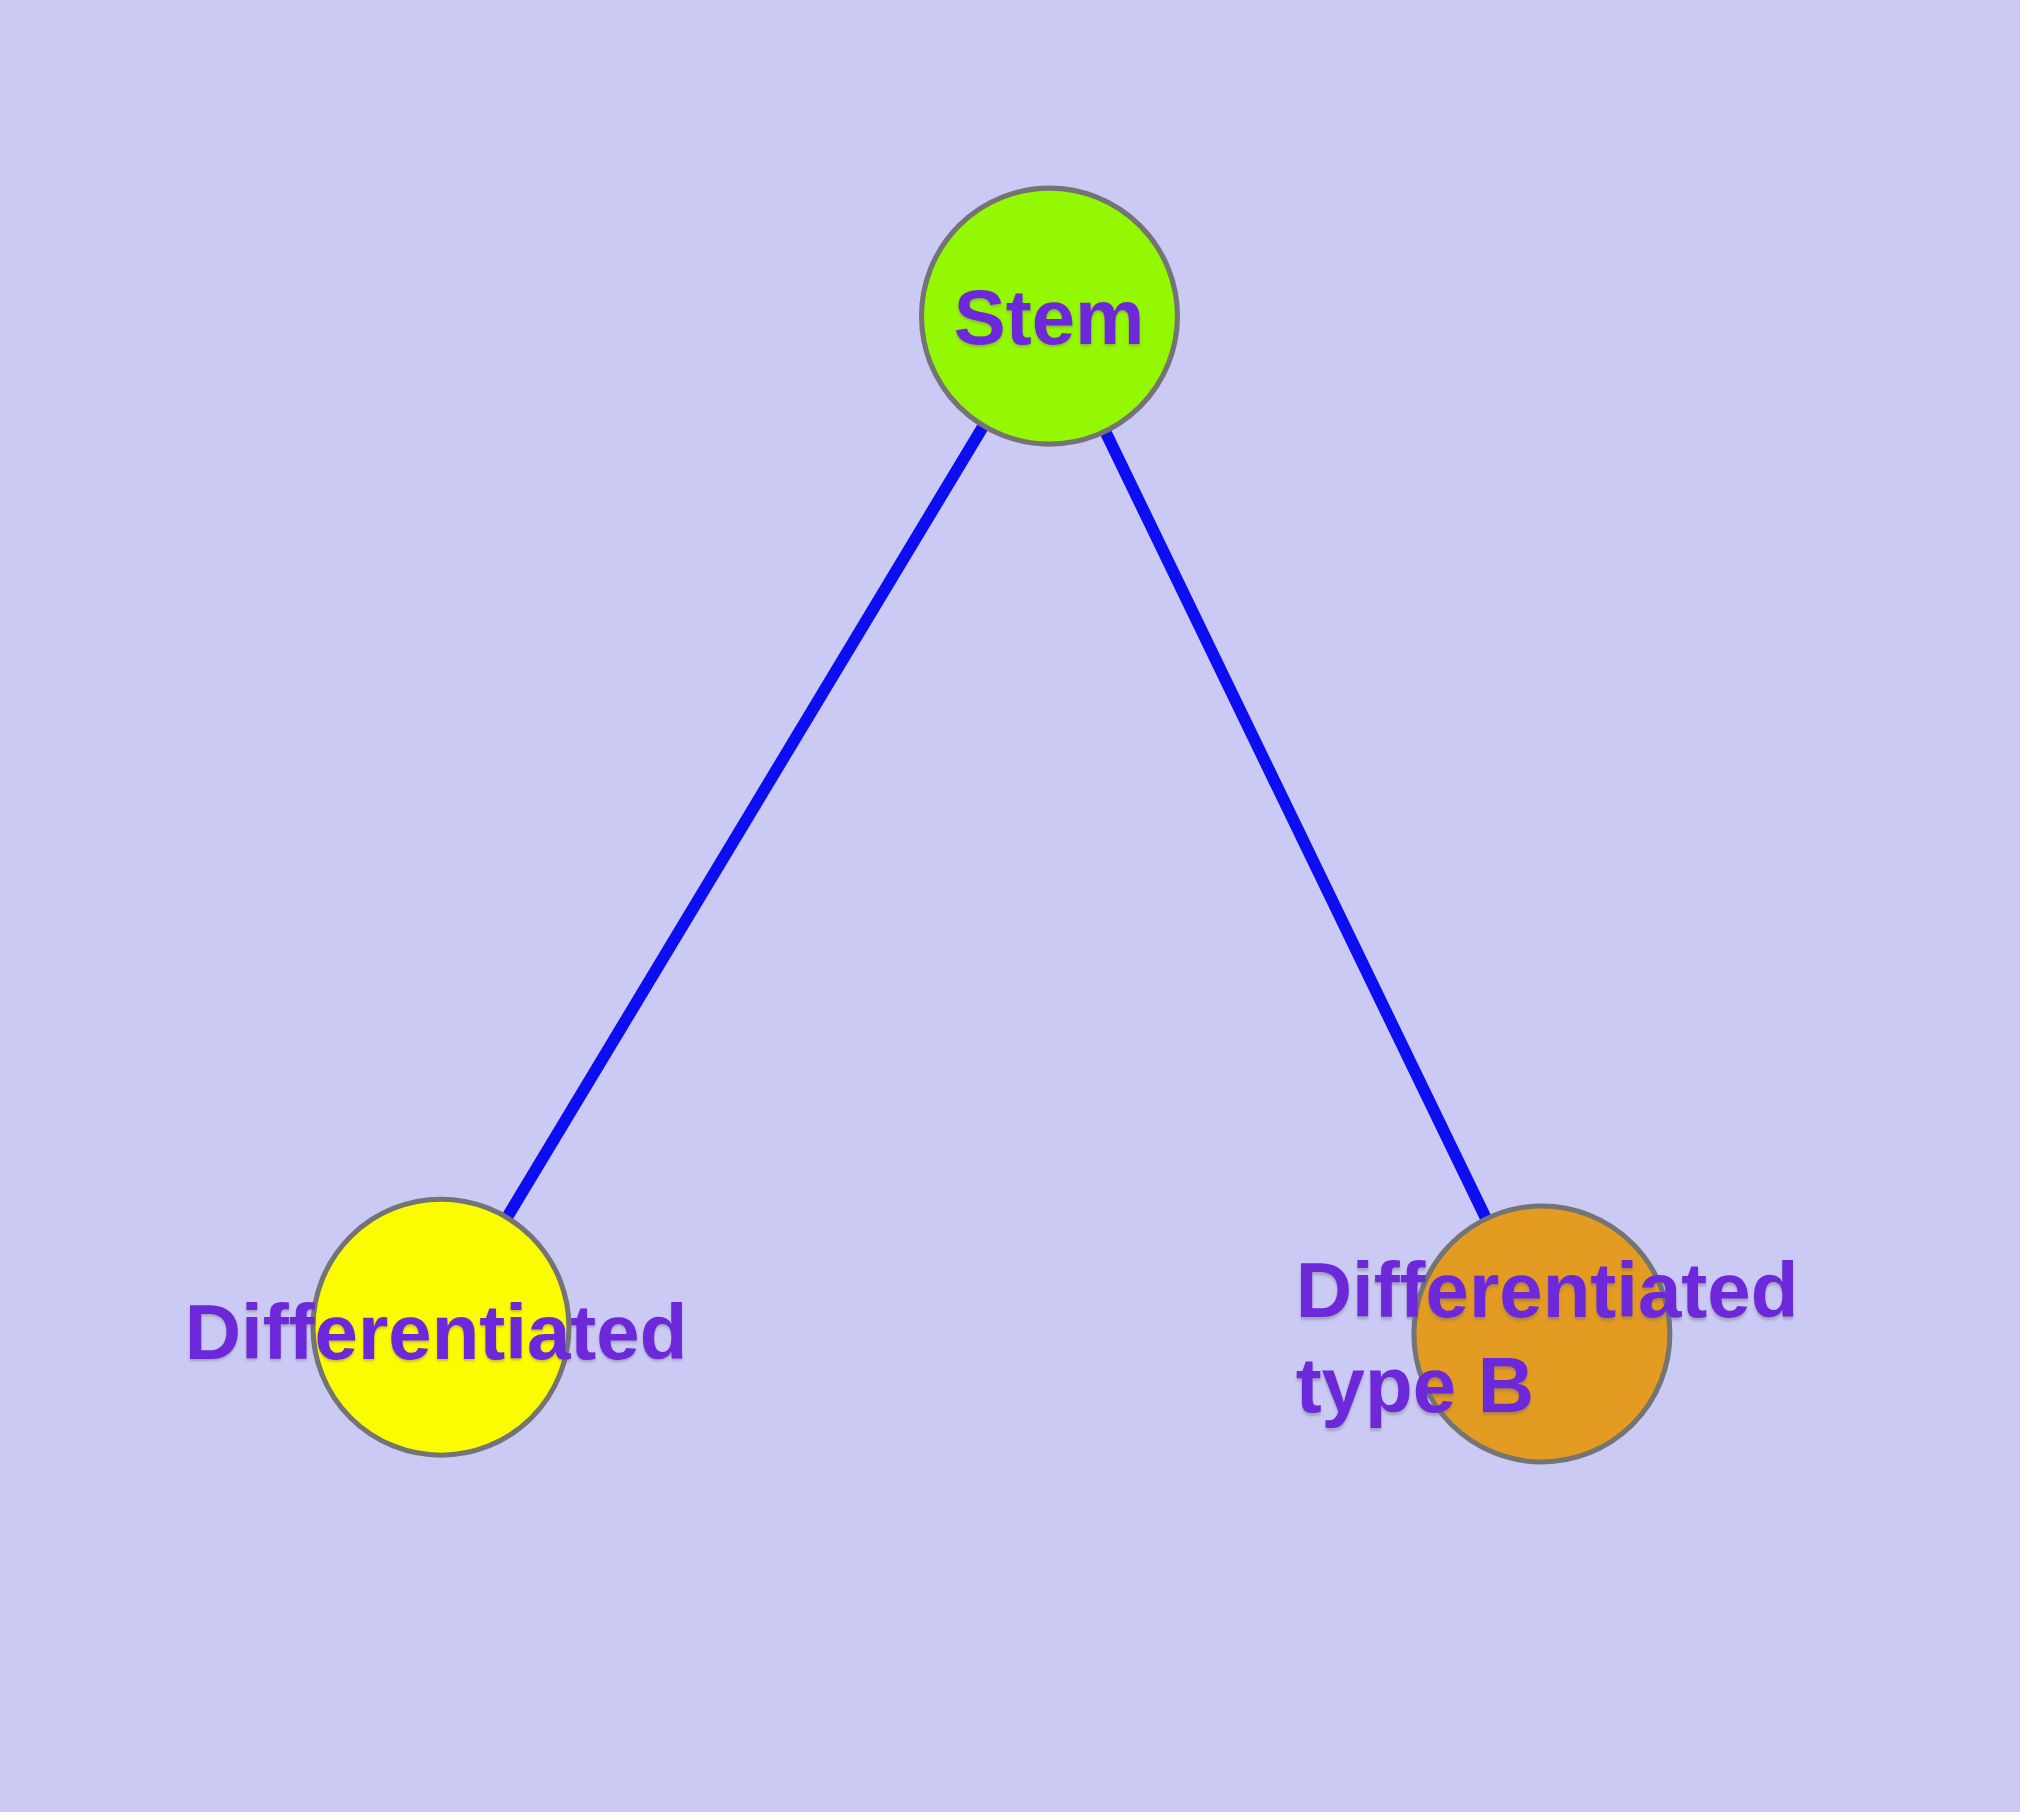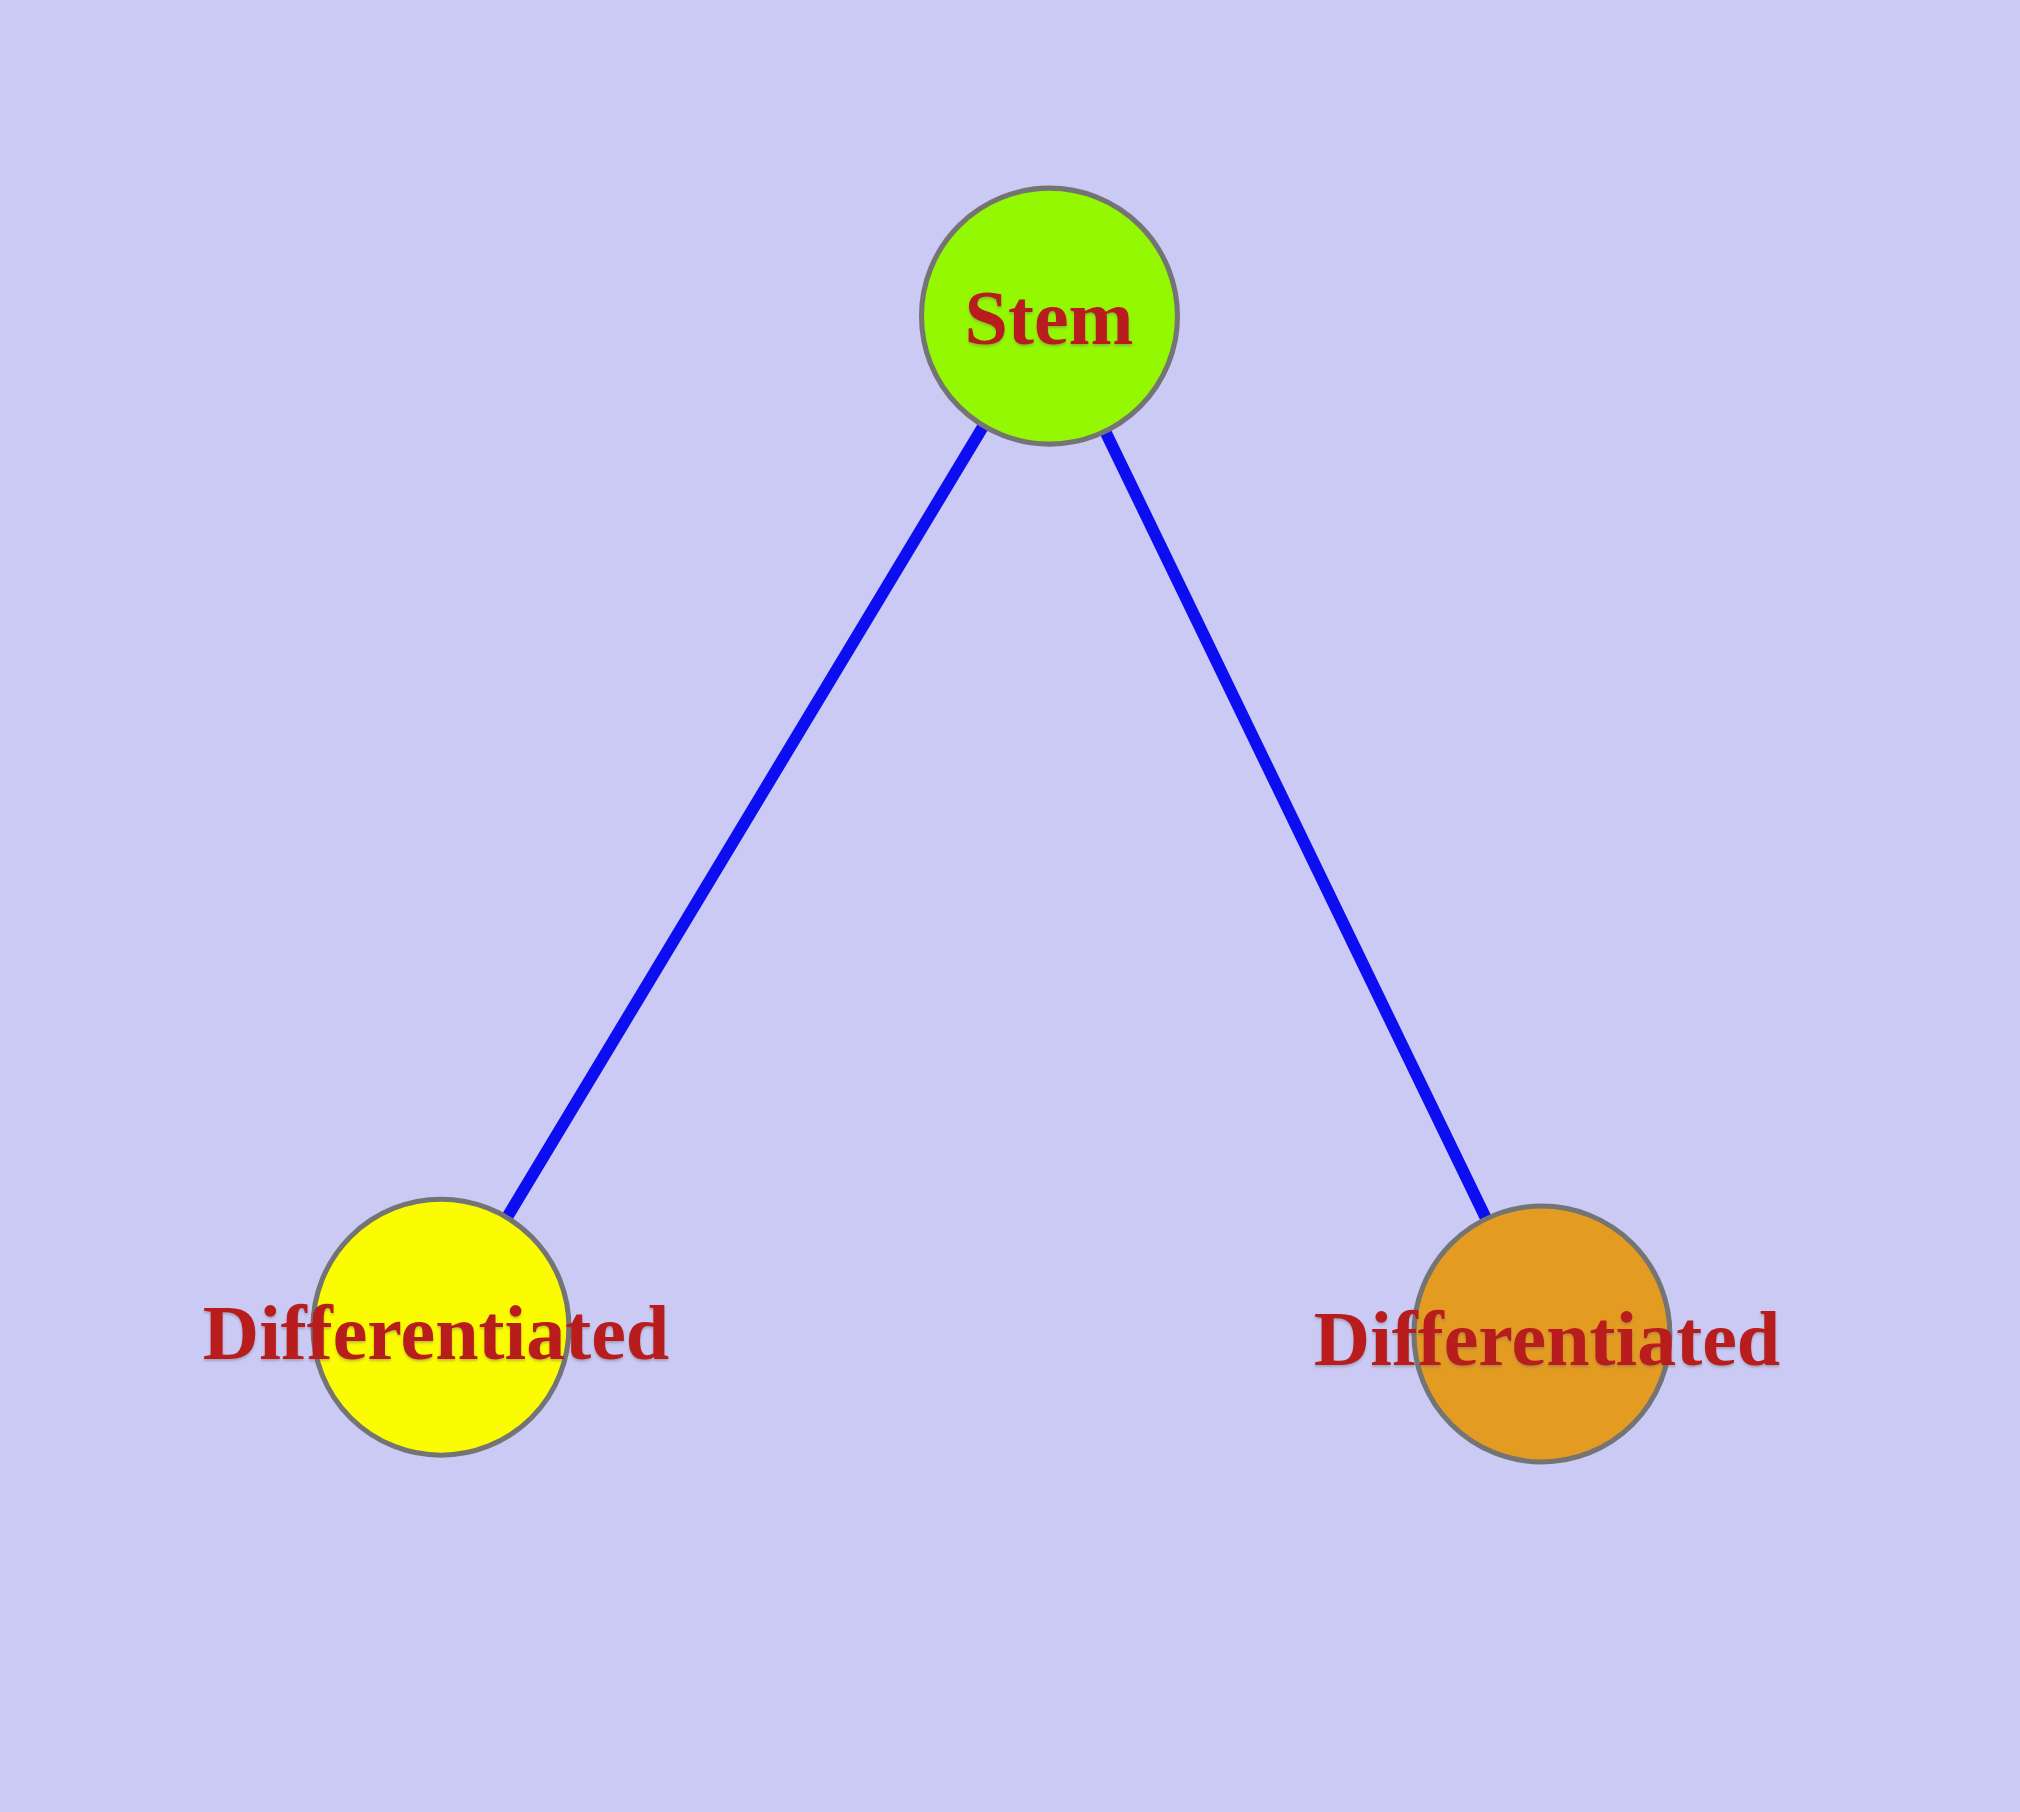--- a/index.html
+++ b/index.html
@@ -30,24 +30,23 @@
     stroke: #747474;
     stroke-width: 6px;
   }
   .label {
     position: absolute;
     transform: translate(-50%, -50%);
     text-align: left;
     font-weight: bold;
     font-size: 78px;
     line-height: 95px;
-    color: #b91c1c;
+    color: #6d28d9;
     white-space: nowrap;
     text-shadow: 0 2.5px 2.5px rgba(105,105,105,0.40);
-    font-family: Liberation Serif, serif;
   }
 </style>
 </head>
 <body>
 
 <div class="canvas">
 
   <svg class="graph-svg" viewBox="0 0 2384 2138" xmlns="http://www.w3.org/2000/svg">
     <line class="edge" x1="1238" y1="373" x2="520" y2="1566" stroke="#0D0DF2"></line>
     <line class="edge" x1="1238" y1="373" x2="1819" y2="1574" stroke="#0D0DF2"></line>
@@ -60,16 +59,17 @@
   <div class="label" style="left:1049px; top:317px;">
     <div>Stem</div>
   </div>
 
   <div class="label" style="left:436px; top:1332px;">
     <div>Differentiated</div>
   </div>
 
   <div class="label" style="left:1547px; top:1338px;">
     <div>Differentiated</div>
+    <div>type B</div>
   </div>
 
 </div>
 
 
 </body></html>

